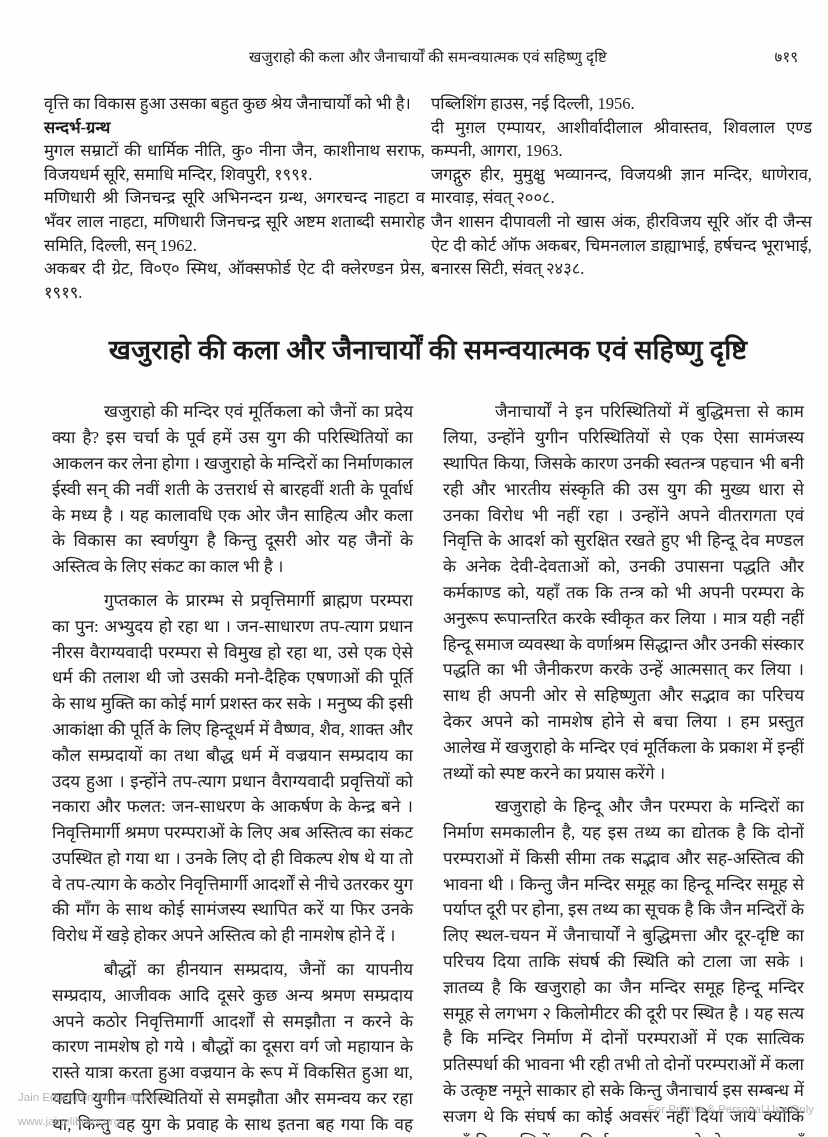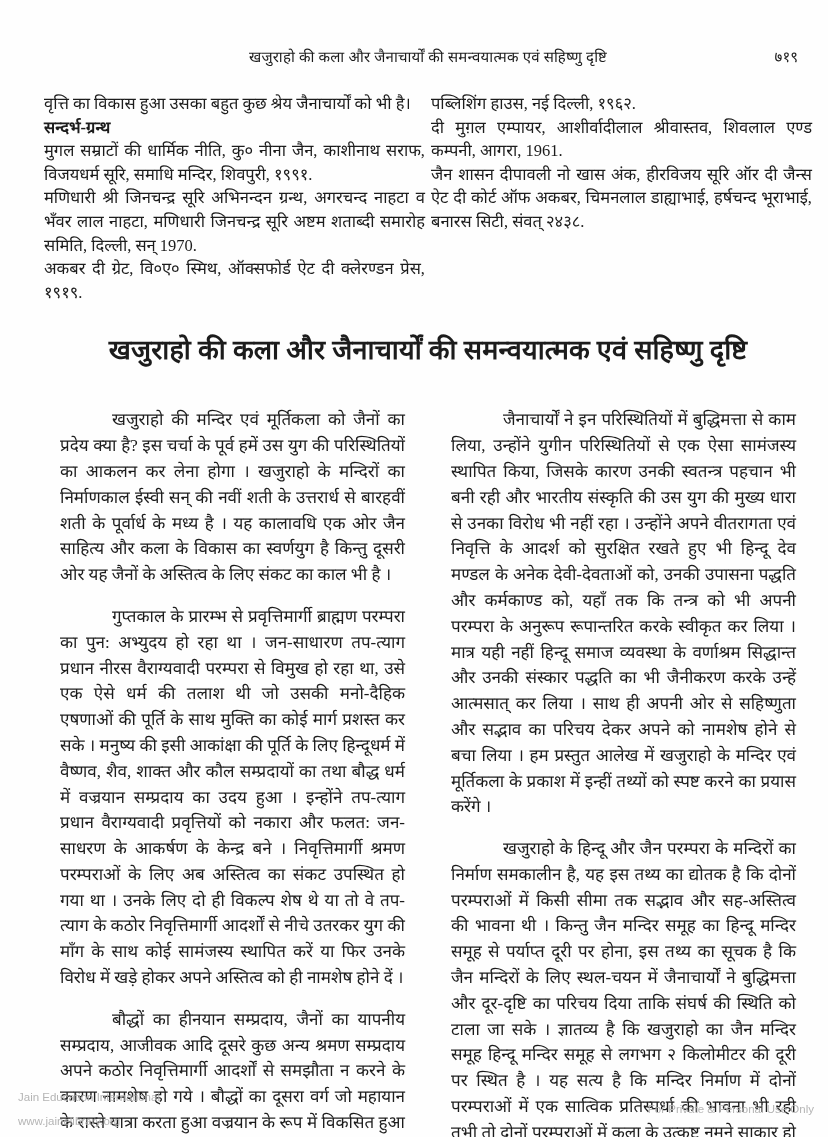--- a/index.html
+++ b/index.html
@@ -71,21 +71,21 @@
     display: flex;
     gap: 14px;
     font-size: 17px;
     line-height: 25.8px;
   }
   .body-cols .col {
     width: 384px;
     text-align: justify;
   }
   .body-cols p {
-    margin: 16px;
+    margin: 8px;
     text-indent: 52px;
   }
   
   .footer {
     position: absolute;
     left: 18px;
     right: 14px;
     bottom: 10px;
     display: flex;
     justify-content: space-between;
@@ -105,26 +105,27 @@
     <div class="running-header">
       <div class="running-title">खजुराहो की कला और जैनाचार्यों की समन्वयात्मक एवं सहिष्णु दृष्टि</div>
       <div class="page-number">७१९</div>
     </div>
 
     <div class="refs">
       <div class="col">
         <div class="ref-intro">वृत्ति का विकास हुआ उसका बहुत कुछ श्रेय जैनाचार्यों को भी है।</div>
         <div class="ref-heading">सन्दर्भ-ग्रन्थ</div>
         <p class="ref-entry">मुगल सम्राटों की धार्मिक नीति, कु० नीना जैन, काशीनाथ सराफ, विजयधर्म सूरि, समाधि मन्दिर, शिवपुरी, १९९१.</p>
-        <p class="ref-entry">मणिधारी श्री जिनचन्द्र सूरि अभिनन्दन ग्रन्थ, अगरचन्द नाहटा व भँवर लाल नाहटा, मणिधारी जिनचन्द्र सूरि अष्टम शताब्दी समारोह समिति, दिल्ली, सन् 1970.</p>
+        <p class="ref-entry">मणिधारी श्री जिनचन्द्र सूरि अभिनन्दन ग्रन्थ, अगरचन्द नाहटा व भँवर लाल नाहटा, मणिधारी जिनचन्द्र सूरि अष्टम शताब्दी समारोह समिति, दिल्ली, सन् 1962.</p>
         <p class="ref-entry">अकबर दी ग्रेट, वि०ए० स्मिथ, ऑक्सफोर्ड ऐट दी क्लेरण्डन प्रेस, १९१९.</p>
       </div>
       <div class="col">
-        <p class="ref-entry">पब्लिशिंग हाउस, नई दिल्ली, १९६२.</p>
-        <p class="ref-entry">दी मुग़ल एम्पायर, आशीर्वादीलाल श्रीवास्तव, शिवलाल एण्ड कम्पनी, आगरा, 1961.</p>
+        <p class="ref-entry">पब्लिशिंग हाउस, नई दिल्ली, 1956.</p>
+        <p class="ref-entry">दी मुग़ल एम्पायर, आशीर्वादीलाल श्रीवास्तव, शिवलाल एण्ड कम्पनी, आगरा, 1963.</p>
+        <p class="ref-entry">जगद्गुरु हीर, मुमुक्षु भव्यानन्द, विजयश्री ज्ञान मन्दिर, धाणेराव, मारवाड़, संवत् २००८.</p>
         <p class="ref-entry">जैन शासन दीपावली नो खास अंक, हीरविजय सूरि ऑर दी जैन्स ऐट दी कोर्ट ऑफ अकबर, चिमनलाल डाह्याभाई, हर्षचन्द भूराभाई, बनारस सिटी, संवत् २४३८.</p>
       </div>
     </div>
 
     <h1 class="article-title">खजुराहो की कला और जैनाचार्यों की समन्वयात्मक एवं सहिष्णु दृष्टि</h1>
 
     <div class="body-cols">
       <div class="col">
         <p>खजुराहो की मन्दिर एवं मूर्तिकला को जैनों का प्रदेय क्या है? इस चर्चा के पूर्व हमें उस युग की परिस्थितियों का आकलन कर लेना होगा । खजुराहो के मन्दिरों का निर्माणकाल ईस्वी सन् की नवीं शती के उत्तरार्ध से बारहवीं शती के पूर्वार्ध के मध्य है । यह कालावधि एक ओर जैन साहित्य और कला के विकास का स्वर्णयुग है किन्तु दूसरी ओर यह जैनों के अस्तित्व के लिए संकट का काल भी है ।</p>
         <p>गुप्तकाल के प्रारम्भ से प्रवृत्तिमार्गी ब्राह्मण परम्परा का पुन: अभ्युदय हो रहा था । जन-साधारण तप-त्याग प्रधान नीरस वैराग्यवादी परम्परा से विमुख हो रहा था, उसे एक ऐसे धर्म की तलाश थी जो उसकी मनो-दैहिक एषणाओं की पूर्ति के साथ मुक्ति का कोई मार्ग प्रशस्त कर सके । मनुष्य की इसी आकांक्षा की पूर्ति के लिए हिन्दूधर्म में वैष्णव, शैव, शाक्त और कौल सम्प्रदायों का तथा बौद्ध धर्म में वज्रयान सम्प्रदाय का उदय हुआ । इन्होंने तप-त्याग प्रधान वैराग्यवादी प्रवृत्तियों को नकारा और फलत: जन-साधरण के आकर्षण के केन्द्र बने । निवृत्तिमार्गी श्रमण परम्पराओं के लिए अब अस्तित्व का संकट उपस्थित हो गया था । उनके लिए दो ही विकल्प शेष थे या तो वे तप-त्याग के कठोर निवृत्तिमार्गी आदर्शों से नीचे उतरकर युग की माँग के साथ कोई सामंजस्य स्थापित करें या फिर उनके विरोध में खड़े होकर अपने अस्तित्व को ही नामशेष होने दें ।</p>

